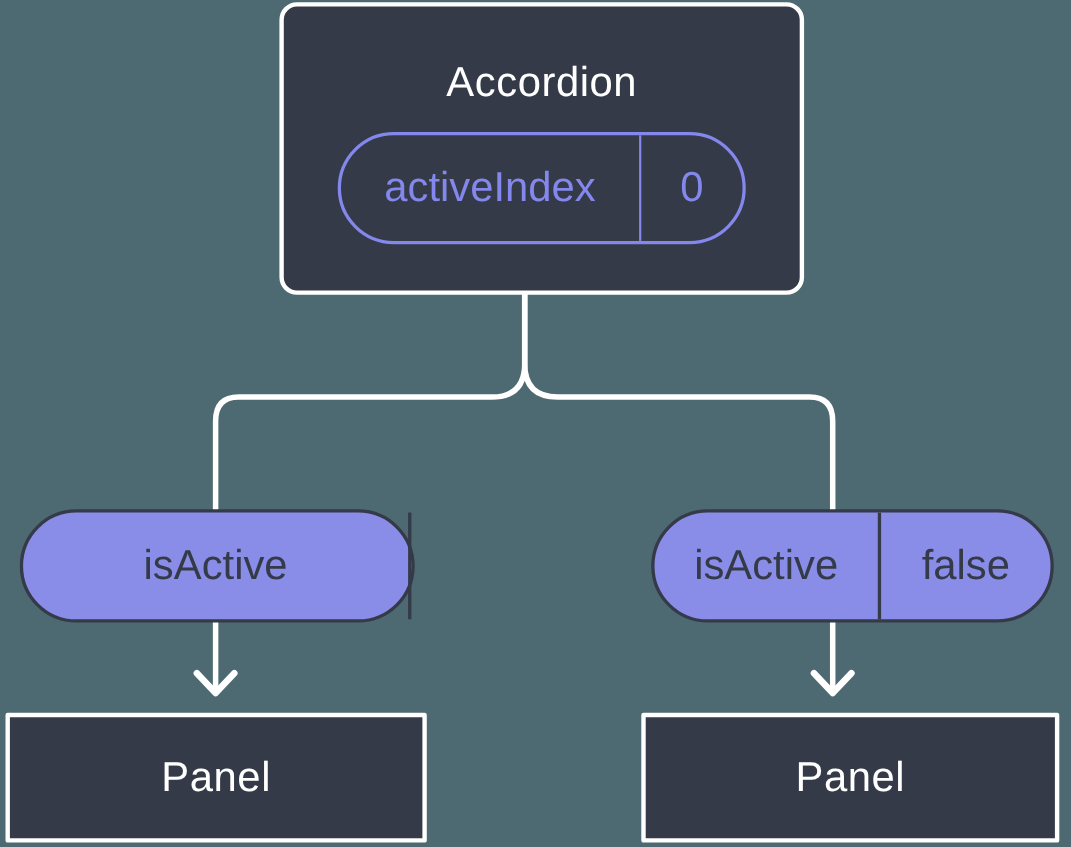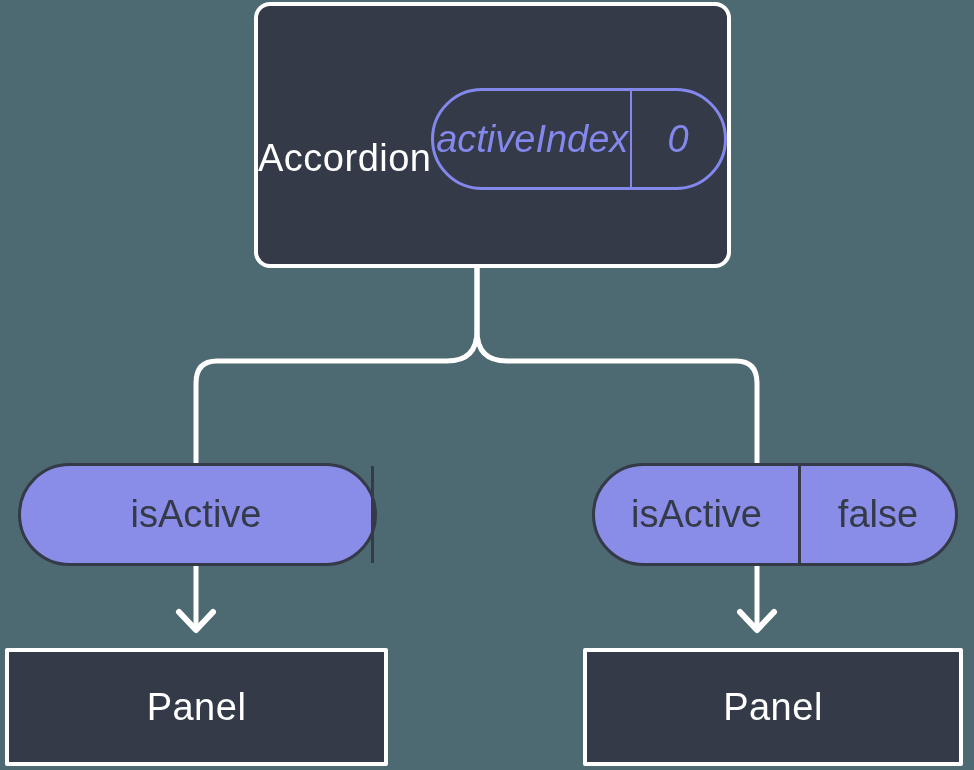--- a/index.html
+++ b/index.html
@@ -47,41 +47,40 @@
     background: var(--node-fill);
     border: 4px solid var(--node-border);
     z-index: 1;
     color: #FFFFFF;
   }
   .root-node {
     left: 254px; top: 2px;
     width: 477px; height: 266px;
     border-radius: 16px;
     display: flex;
-    flex-direction: row;
+    flex-direction: column;
     align-items: center;
   }
   .node-title {
     font-size: 38px;
     font-weight: 500;
     line-height: 46px;
     color: #FFFFFF;
     letter-spacing: 0.5px;
   }
   .root-node .node-title { margin-top: 46px; }
   .state-pill {
-    margin-top: 8px;
+    margin-top: 22px;
     width: 371px; height: 102px;
     border: 3px solid var(--state-accent);
     border-radius: 51px;
     display: flex;
     align-items: stretch;
     color: var(--state-accent);
     font-size: 38px;
-    font-style: italic;
   }
   .state-pill .state-name {
     flex: 1;
     display: flex; align-items: center; justify-content: center;
     border-right: 2.5px solid var(--state-accent);
   }
   .state-pill .state-value {
     width: 92px;
     display: flex; align-items: center; justify-content: center;
   }

